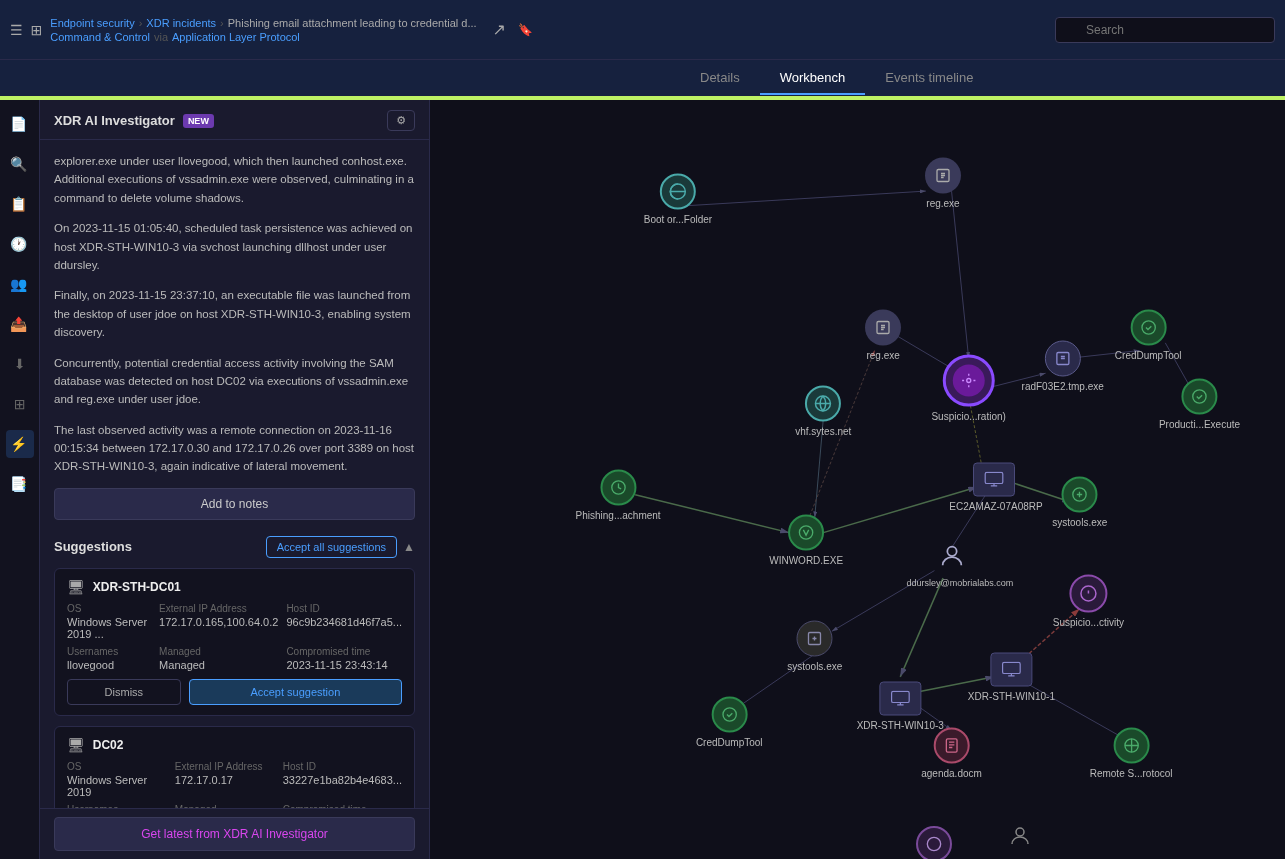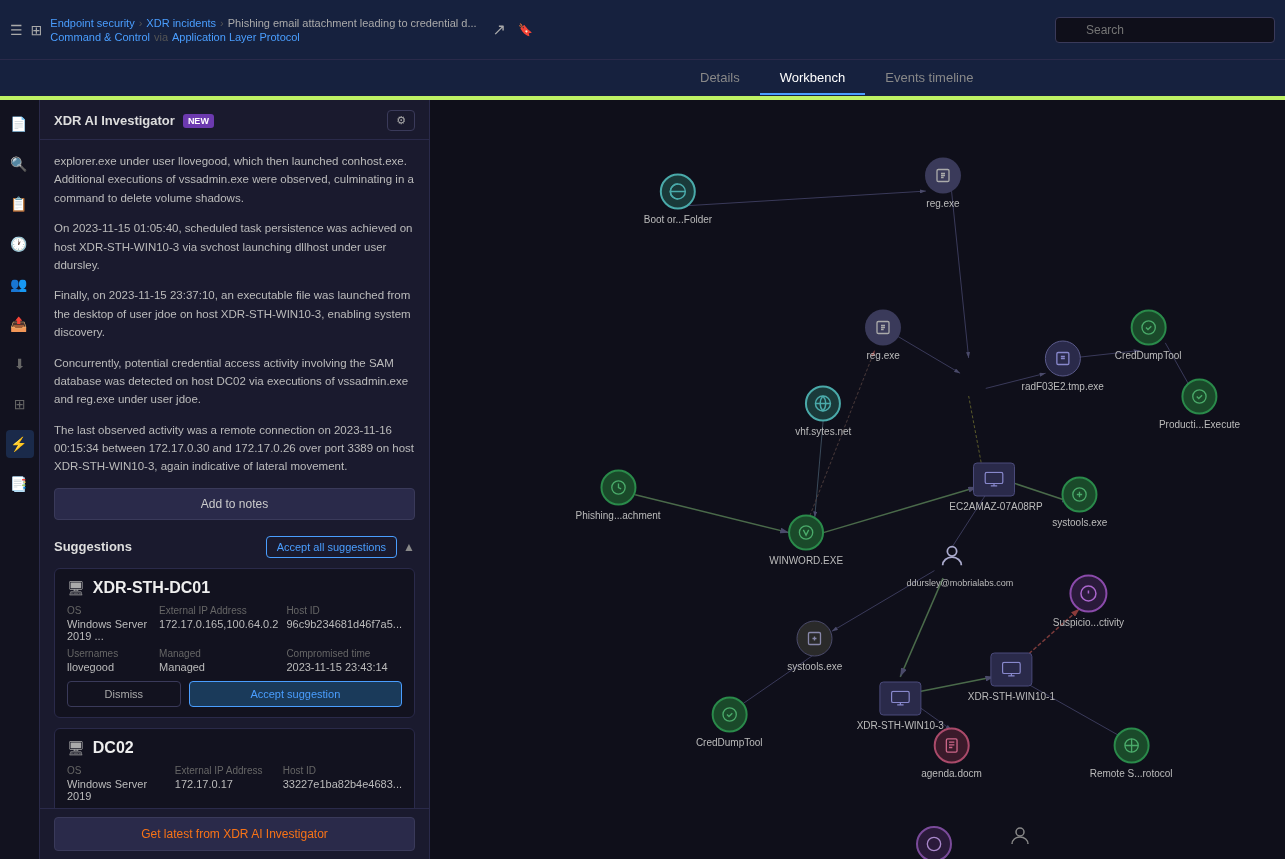--- a/index.html
+++ b/index.html
@@ -205,21 +205,21 @@
       margin-bottom: 10px;
       padding: 10px 12px;
     }
     .card-title-row {
       display: flex;
       align-items: center;
       gap: 8px;
       margin-bottom: 8px;
     }
     .monitor-icon { color: #aaa; font-size: 14px; }
-    .card-hostname { font-size: 16px; font-weight: 600; color: #eee; }
+    .card-hostname { font-size: 12px; font-weight: 600; color: #eee; }
     
     .card-fields {
       display: grid;
       grid-template-columns: 1fr 1fr 1fr;
       gap: 6px 8px;
       margin-bottom: 8px;
     }
     .field-group { display: flex; flex-direction: column; gap: 2px; }
     .field-label { font-size: 10px; color: #666; }
     .field-value { font-size: 11px; color: #bbb; }
@@ -247,21 +247,21 @@
       border-radius: 4px;
       cursor: pointer;
       font-size: 11px;
     }
     
     
     .get-latest-btn {
       width: 100%;
       background: #2a2a4a;
       border: 1px solid #3a3a5a;
-      color: #f97316;
+      color: #d946ef;
       padding: 9px;
       border-radius: 4px;
       cursor: pointer;
       font-size: 12px;
       flex-shrink: 0;
       margin: 0;
     }
     .get-latest-wrapper {
       padding: 8px 14px;
       border-top: 1px solid #2a2a4a;
@@ -567,20 +567,31 @@
     <div class="node" style="left:53%;top:31%;">
       <div class="node-circle node-gray">
         <svg width="16" height="16" viewBox="0 0 24 24" fill="none" stroke="#aaa" stroke-width="2">
           <rect x="3" y="3" width="18" height="18" rx="2"></rect>
           <path d="M9 9h6M9 12h6M9 15h4"></path>
         </svg>
       </div>
       <span class="node-label">reg.exe</span>
     </div>
 
+    <div class="node" style="left:63%;top:38%;">
+      <div class="node-ring node-highlighted">
+        <div style="width:32px;height:32px;border-radius:50%;background:#6a1a9a;display:flex;align-items:center;justify-content:center;">
+          <svg width="16" height="16" viewBox="0 0 24 24" fill="none" stroke="#cc88ff" stroke-width="2">
+            <circle cx="12" cy="12" r="3"></circle>
+            <path d="M12 2v3M12 19v3M2 12h3M19 12h3"></path>
+          </svg>
+        </div>
+      </div>
+      <span class="node-label">Suspicio...ration)</span>
+    </div>
 
     <div class="node" style="left:74%;top:35%;">
       <div class="node-circle" style="background:#2a2a4a;border:1px solid #5a5a8a;width:36px;height:36px;">
         <svg width="16" height="16" viewBox="0 0 24 24" fill="none" stroke="#8888cc" stroke-width="2">
           <rect x="3" y="3" width="18" height="18" rx="2"></rect>
           <path d="M9 9h6M9 12h6"></path>
         </svg>
       </div>
       <span class="node-label">radF03E2.tmp.exe</span>
     </div>

